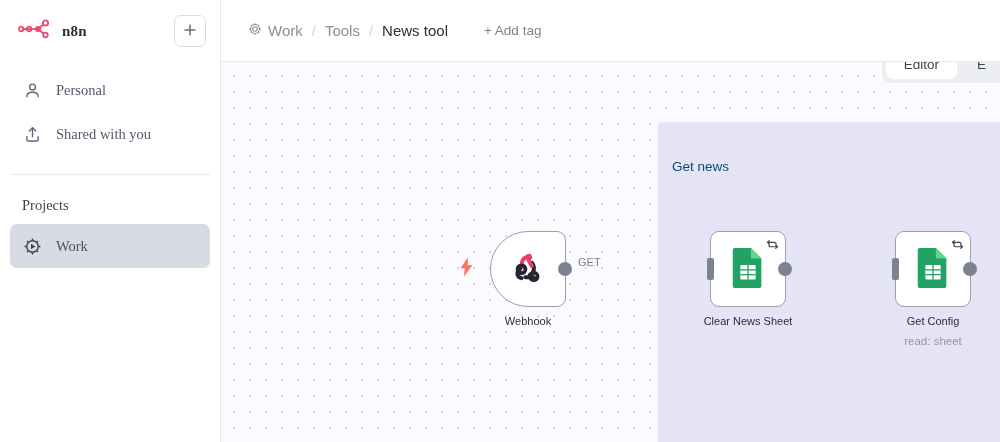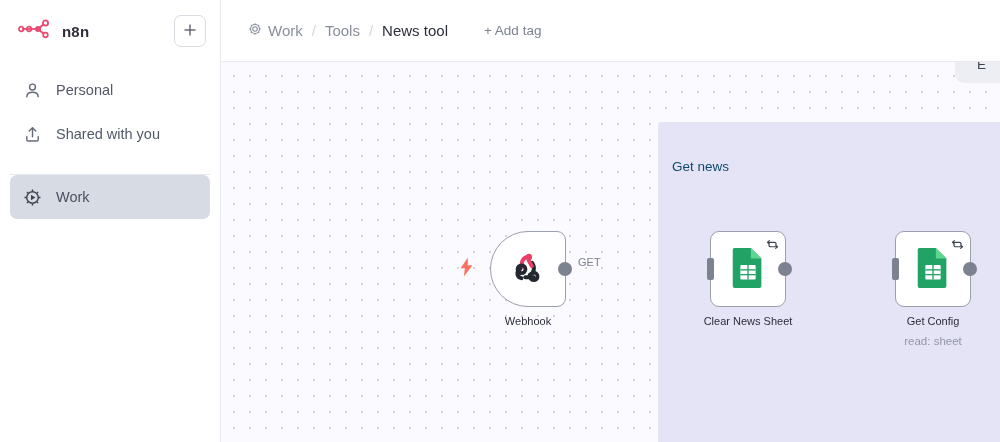--- a/index.html
+++ b/index.html
@@ -11,20 +11,21 @@
   }
   .app { position: relative; width: 1000px; height: 442px; display: flex; }
 
   
   .sidebar {
     width: 221px; height: 442px;
     background: #fff;
     border-right: 1px solid #e8e9ed;
     position: relative;
     flex: 0 0 221px;
+    font-family: Liberation Serif, serif;
   }
   .sb-top {
     height: 62px;
     display: flex; align-items: center;
     padding: 0 14px 0 18px;
     justify-content: space-between;
   }
   .brand { display: flex; align-items: center; gap: 8px; }
   .brand-name {
     font-size: 15px; font-weight: bold; color: #2d2e3a;
@@ -201,20 +202,21 @@
             <path d="M6.6 6.4 L10 3 L13.4 6.4"></path>
             <path d="M4 12.2 v3.2 a1.4 1.4 0 0 0 1.4 1.4 h9.2 a1.4 1.4 0 0 0 1.4 -1.4 v-3.2"></path>
           </svg>
         </span>
         <span class="sb-label">Shared with you</span>
       </div>
 
       <div class="sb-divider"></div>
     </nav>
 
+    <div class="sb-section-title">Projects</div>
 
     <div style="padding: 0 10px;">
       <div class="sb-item active">
         <span class="ic">
           <svg width="19" height="19" viewBox="0 0 20 20">
             <g fill="none" stroke="#3d4250" stroke-width="1.5">
               <circle cx="10" cy="10" r="6.1"></circle>
               <path d="M10 1.6 v1.6 M10 16.8 v1.6 M1.6 10 h1.6 M16.8 10 h1.6
                        M4.1 4.1 l1.2 1.2 M14.7 14.7 l1.2 1.2
                        M15.9 4.1 l-1.2 1.2 M5.3 14.7 l-1.2 1.2"></path>
@@ -249,20 +251,21 @@
         <span class="crumb">Tools</span>
         <span class="crumb-sep">/</span>
         <span class="crumb last">News tool</span>
       </div>
       <span class="add-tag">+ Add tag</span>
     </div>
 
     <div class="canvas">
 
       <div class="tabs-wrap">
+        <div class="tab active">Editor</div>
         <div class="tab">E</div>
       </div>
 
       <div class="group-box">
         <span class="group-title">Get news</span>
       </div>
 
       <svg class="edges">
         <g stroke="#7d8290" stroke-width="1.6" fill="none">
           <line x1="352" y1="207" x2="482" y2="207"></line>

